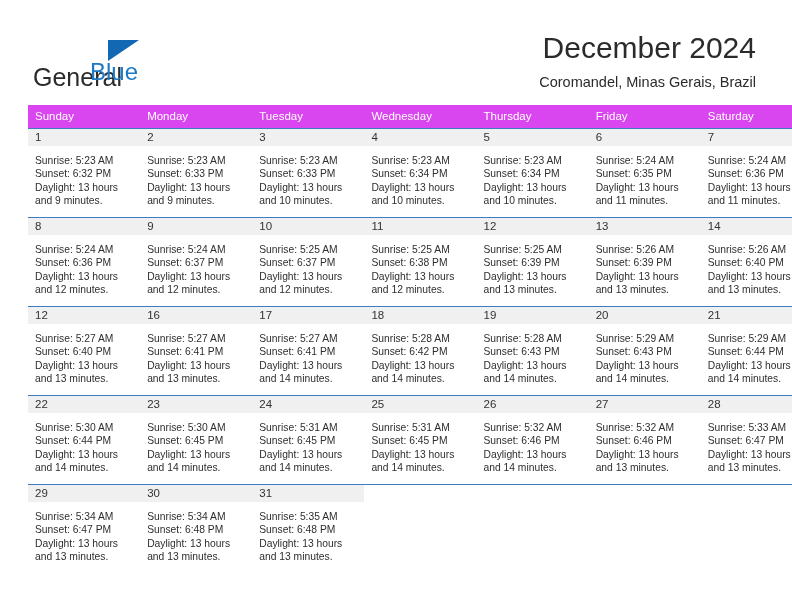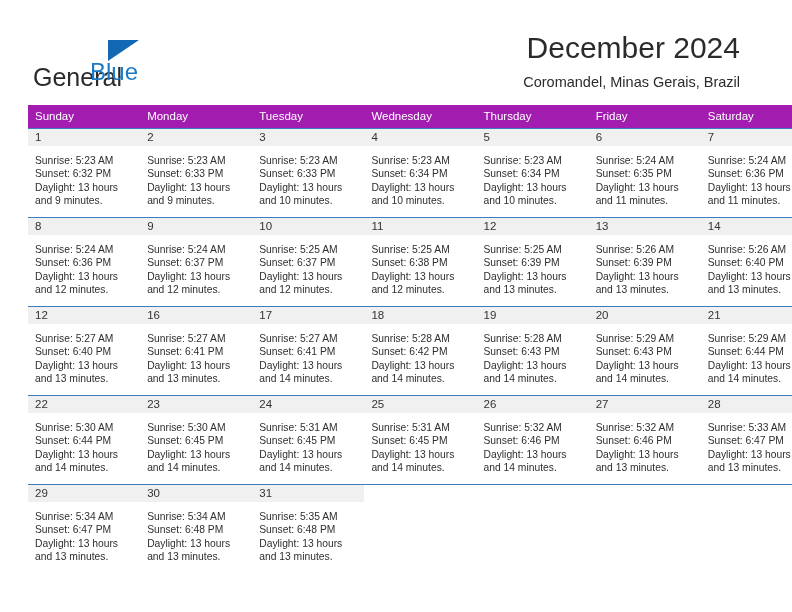--- a/index.html
+++ b/index.html
@@ -63,21 +63,21 @@
     left: 57px;
     top: 26px;
     font-size: 24px;
     line-height: 26px;
     color: #1b79c6;
     font-family: "Liberation Sans", sans-serif;
   }
 
   .title-block {
     position: absolute;
-    right: 52px;
+    right: 36px;
     top: 30px;
     text-align: right;
   }
   .cal-title {
     font-size: 30px;
     line-height: 36px;
     color: #2b2b2b;
     font-weight: normal;
     margin: 0;
     white-space: nowrap;
@@ -94,21 +94,21 @@
   .calendar {
     position: absolute;
     left: 28px;
     top: 105px;
     width: 736px;
     border-collapse: collapse;
     table-layout: fixed;
   }
 
   .calendar th {
-    background: #a21caf;
+    background: #d946ef;
     color: #ffffff;
     font-weight: normal;
     font-size: 11.5px;
     line-height: 14px;
     text-align: left;
     padding: 4px 0 5px 7px;
     border: none;
     width: 105.14px;
   }
 

